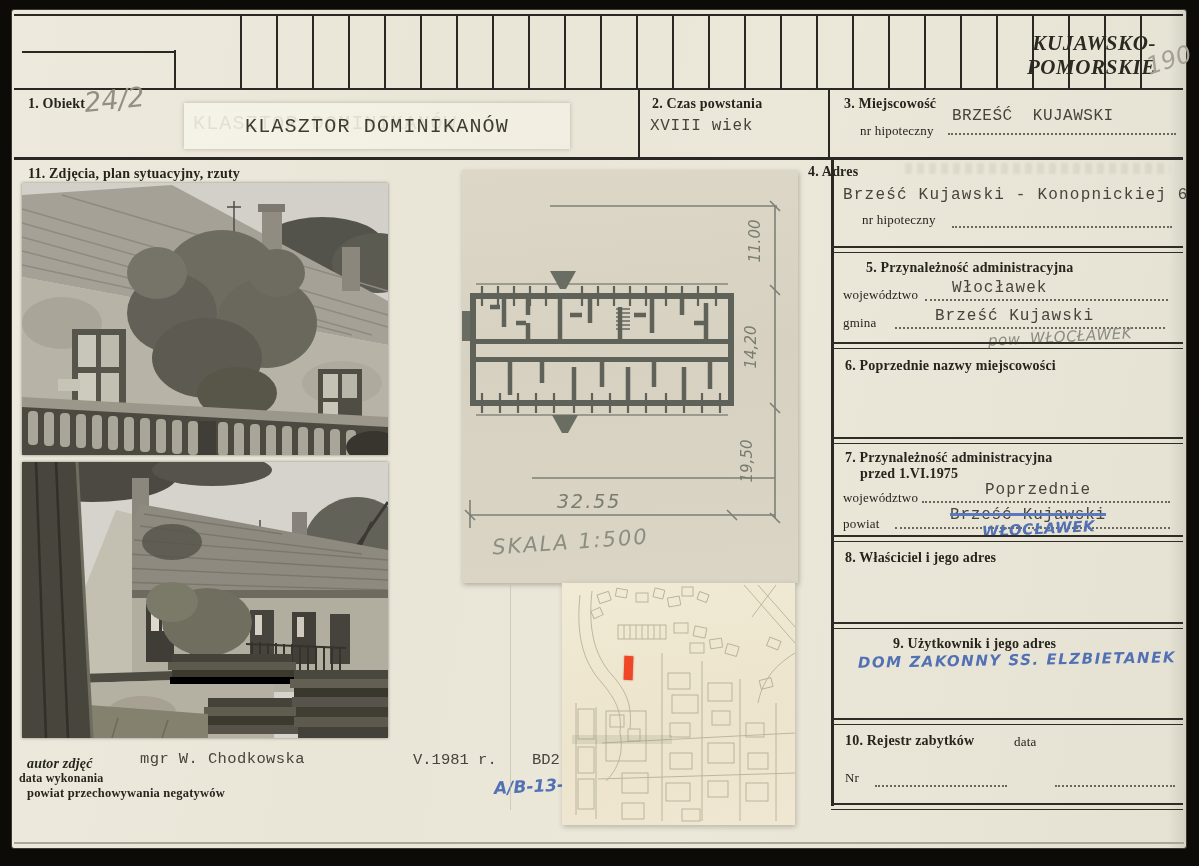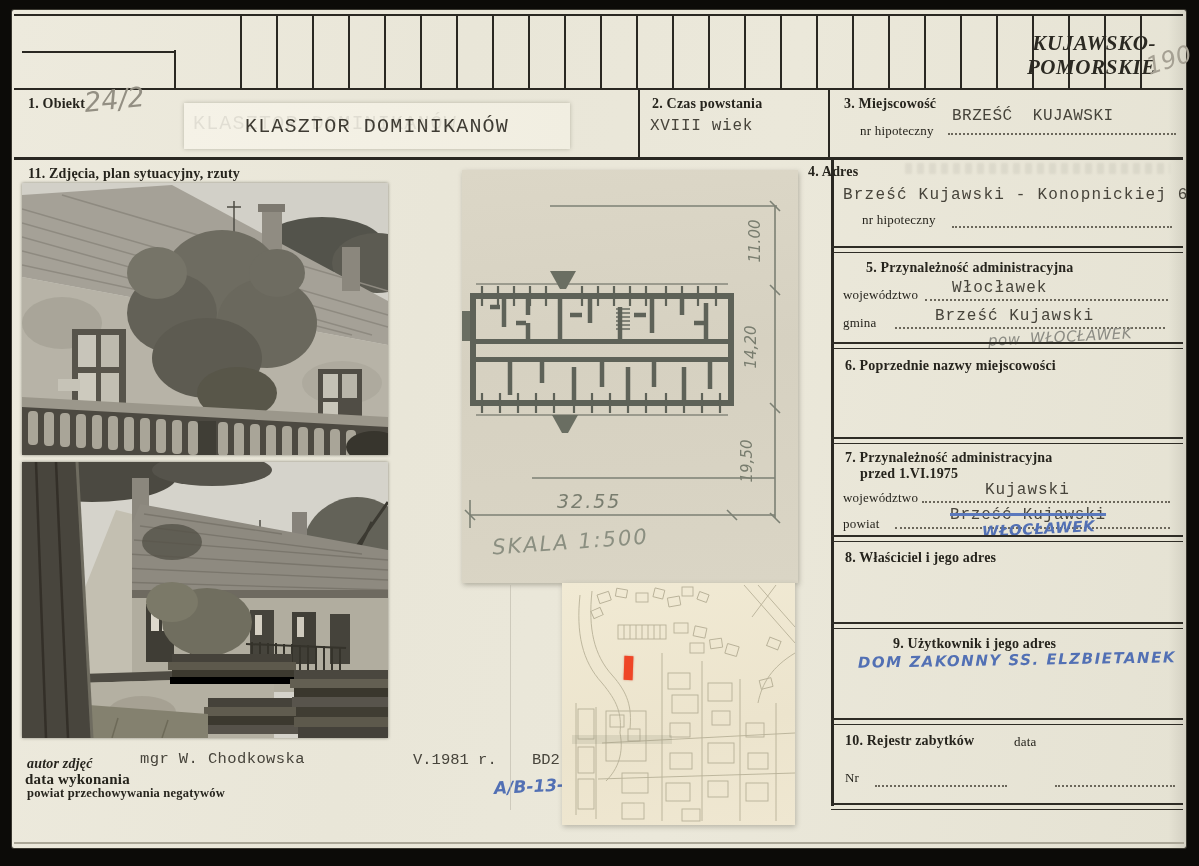--- a/index.html
+++ b/index.html
@@ -347,21 +347,21 @@
       </g>
     </svg>
     <div class="dim rot90" style="left:272px;top:62px;font-size:15px;">11.00</div>
     <div class="dim rot90" style="left:268px;top:168px;font-size:15px;">14,20</div>
     <div class="dim rot90" style="left:264px;top:282px;font-size:15px;">19,50</div>
     <div class="dim" style="left:95px;top:320px;font-size:19px;letter-spacing:2px;">32.55</div>
     <div class="dim" style="left:30px;top:360px;font-size:21px;letter-spacing:2px;transform:rotate(-4deg);color:#8b8f81;">SKALA 1:500</div>
   </div>
 
   <div class="label small-label" style="left:27px;top:756px;font-size:14px;font-style:italic;">autor zdjęć</div>
-  <div class="label small-label" style="left:25px;top:771px;font-size:15px;">data wykonania</div>
+  <div class="label small-label" style="left:19px;top:771px;font-size:12px;">data wykonania</div>
   <div class="label small-label" style="left:27px;top:786px;font-size:12.5px;">powiat przechowywania negatywów</div>
   <div class="typed" style="left:140px;top:750px;font-size:15.5px;letter-spacing:.4px;">mgr W. Chodkowska</div>
   <div class="typed" style="left:413px;top:751px;font-size:15.5px;">V.1981 r.</div>
   <div class="typed" style="left:532px;top:751px;font-size:15.5px;">BD2</div>
   <div class="bluepen" style="left:494px;top:776px;font-size:17px;transform:rotate(-3deg);"><span>A/B-13</span>‑<span style="text-decoration:underline;font-size:14px;">II</span></div>
   <div class="crease"></div>
 
   <div class="patch-map">
     <svg width="233" height="242" viewBox="0 0 233 242" style="position:absolute;left:0;top:0;">
       <g stroke="#b2ab92" stroke-width=".9" fill="none" opacity=".9">
@@ -446,21 +446,21 @@
   <div class="dotted" style="left:895px;top:327px;width:270px;"></div>
   <div class="pencil" style="left:988px;top:328px;font-size:15px;transform:rotate(-3deg);letter-spacing:.5px;color:#8c8c84;">pow. WŁOCŁAWEK</div>
   <div class="dline" style="left:831px;top:342px;width:352px;"></div>
 
   <div class="label" style="left:845px;top:358px;">6. Poprzednie nazwy miejscowości</div>
   <div class="dline" style="left:831px;top:437px;width:352px;"></div>
 
   <div class="label" style="left:845px;top:450px;">7. Przynależność administracyjna</div>
   <div class="label" style="left:860px;top:466px;">przed 1.VI.1975</div>
   <div class="label small-label" style="left:843px;top:490px;font-weight:500;">województwo</div>
-  <div class="typed" style="left:985px;top:481px;font-size:16px;letter-spacing:1px;">Kujawski</div>
+  <div class="typed" style="left:985px;top:481px;font-size:16px;letter-spacing:1px;">Poprzednie</div>
   <div class="dotted" style="left:922px;top:501px;width:248px;"></div>
   <div class="label small-label" style="left:843px;top:516px;font-weight:500;">powiat</div>
   <div class="typed struck" style="left:950px;top:506px;font-size:16px;letter-spacing:.8px;">Brześć Kujawski</div>
   <div class="dotted" style="left:895px;top:527px;width:275px;"></div>
   <div class="bluepen" style="left:982px;top:520px;font-size:15px;transform:rotate(-3deg);letter-spacing:.5px;">WŁOCŁAWEK</div>
   <div class="dline" style="left:831px;top:535px;width:352px;"></div>
 
   <div class="label" style="left:845px;top:550px;">8. Właściciel i jego adres</div>
   <div class="dline" style="left:831px;top:622px;width:352px;"></div>
 

